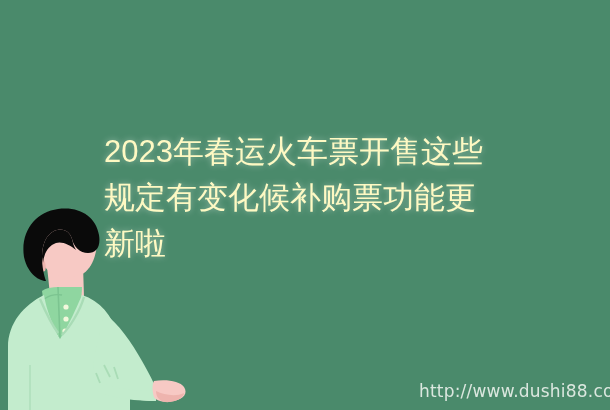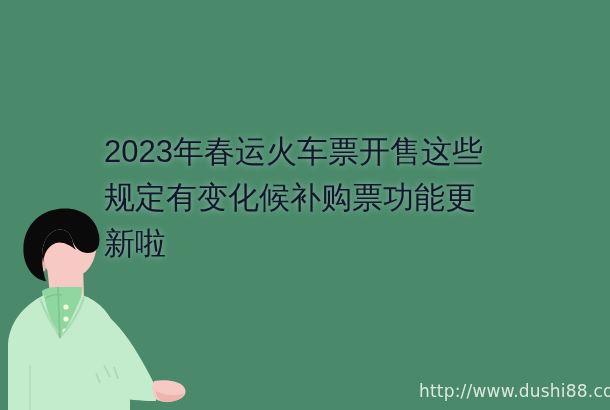--- a/index.html
+++ b/index.html
@@ -15,21 +15,21 @@
     background: #4a8a6b;
     font-family: "Liberation Sans", sans-serif;
   }
 
   
   #headline {
     position: absolute;
     left: 104px;
     top: 129px;
     width: 392px;
-    color: #0f172a;
+    color: #fef9c3;
     font-size: 31px;
     line-height: 46px;
     font-weight: 400;
     letter-spacing: 0px;
     text-shadow: 0 0 6px rgba(255,255,255,0.45);
     white-space: normal;
     word-break: break-all;
   }
 
   

